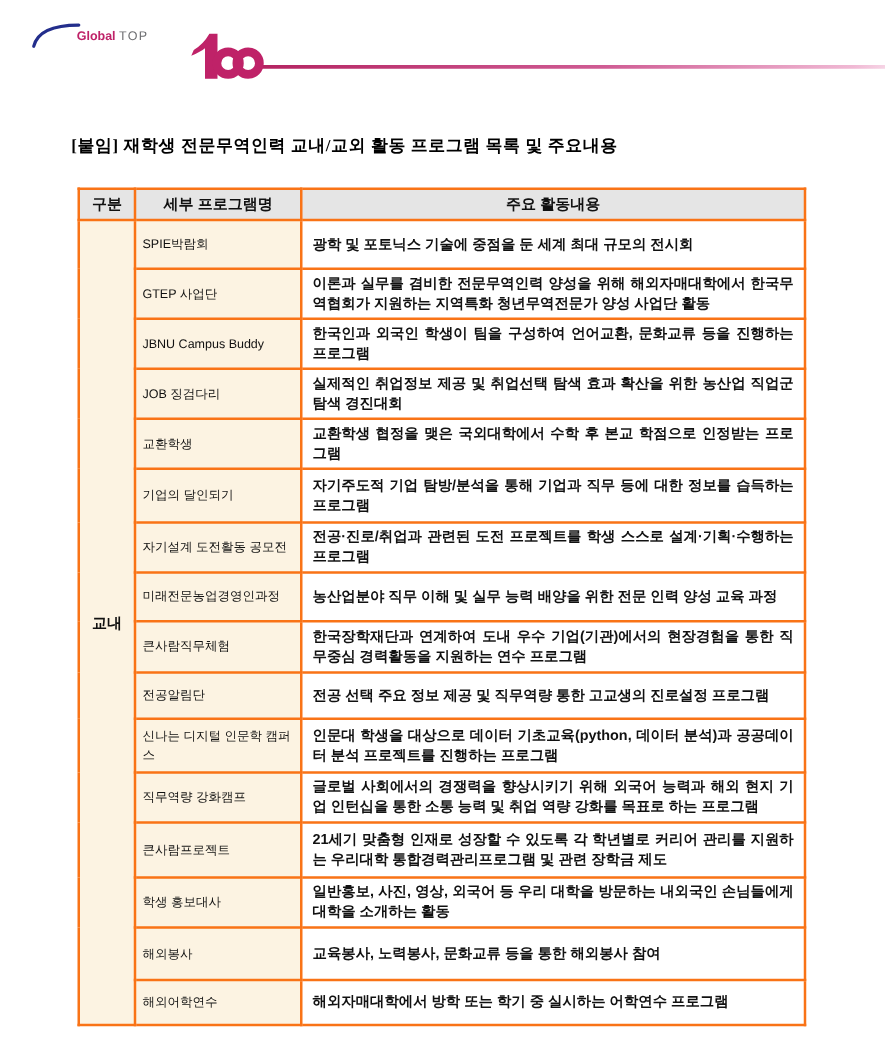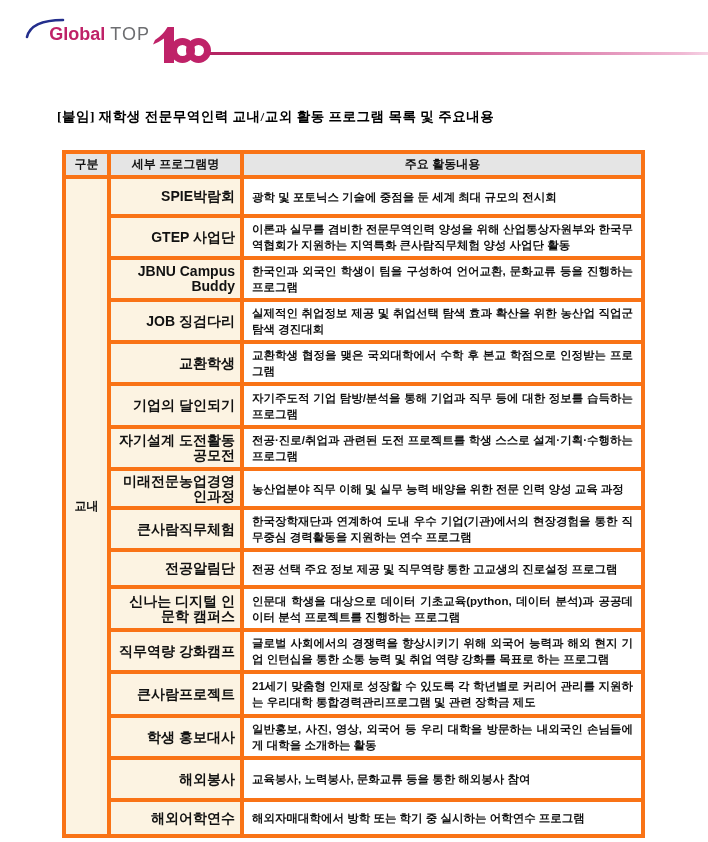--- a/index.html
+++ b/index.html
@@ -17,37 +17,37 @@
     font-family:"Liberation Sans","DejaVu Sans",sans-serif;color:var(--ink);
     overflow:hidden;
   }
   
   .logo-wrap{position:absolute;left:30px;top:24px;width:120px;}
   .swoosh{position:absolute;left:-5px;top:-7px;}
   .logo-line1{font-size:16px;font-weight:800;color:var(--accent-blue);
     letter-spacing:-0.5px;white-space:nowrap;}
   .logo-line1 .particle{font-size:10px;font-weight:600;}
   .logo-line1 .mid{font-size:12px;font-weight:700;}
-  .logo-line2{text-align:right;font-size:18px;margin-top:0px;white-space:nowrap;}
+  .logo-line2{text-align:center;font-size:10px;margin-top:0px;white-space:nowrap;}
   .logo-line2 .global{color:var(--accent-magenta);font-weight:800;}
   .logo-line2 .top{color:var(--logo-gray);font-weight:500;letter-spacing:1px;}
   .logo-num{position:absolute;left:146px;top:26px;}
   .header-rule{position:absolute;left:206px;top:52px;width:502px;height:2.5px;
     background:linear-gradient(to right,#b42361,#cf5b93 55%,#f0b9d4 95%,#f6d4e5);}
   
   .doc-title{position:absolute;left:57px;top:108px;font-size:13.5px;font-weight:800;
     font-family:"Liberation Serif","DejaVu Serif",serif;letter-spacing:0.5px;color:#000;}
   
   table.programs{position:absolute;left:62px;top:150px;width:583px;
     border-collapse:collapse;table-layout:fixed;border:2px solid #000;}
-  .programs th,.programs td{border:4px solid #f97316;vertical-align:middle;}
+  .programs th,.programs td{border:2px solid #f97316;vertical-align:middle;}
   .programs th{background:var(--header-bg);height:25px;font-size:12px;font-weight:700;
     text-align:center;padding:2px;}
   td.cat{background:var(--cream);font-weight:700;font-size:12px;text-align:center;}
-  td.pname{background:var(--cream);text-align:right;font-size:14px;font-weight:700;
+  td.pname{background:var(--cream);text-align:left;font-size:10px;font-weight:400;
     padding:2px 5px;line-height:15px;}
   td.pdesc{font-size:11.5px;font-weight:600;padding:3px 8px;line-height:16px;
     text-align:justify;}
 </style>
 </head>
 <body>
 
 <div>
 
   <div class="header-rule"></div>
@@ -88,21 +88,21 @@
       </tr>
     </thead>
     <tbody>
         <tr style="height: 39px;">
           <td class="cat" rowspan="16">교내</td>
           <td class="pname">SPIE박람회</td>
           <td class="pdesc">광학 및 포토닉스 기술에 중점을 둔 세계 최대 규모의 전시회</td>
         </tr>
         <tr style="height: 39px;">
           <td class="pname">GTEP 사업단</td>
-          <td class="pdesc">이론과 실무를 겸비한 전문무역인력 양성을 위해 산업통상자원부와 한국무역협회가 지원하는 지역특화 큰사람직무체험 양성 사업단 활동</td>
+          <td class="pdesc">이론과 실무를 겸비한 전문무역인력 양성을 위해 해외자매대학에서 한국무역협회가 지원하는 지역특화 청년무역전문가 양성 사업단 활동</td>
         </tr>
         <tr style="height: 40px;">
           <td class="pname">JBNU Campus Buddy</td>
           <td class="pdesc">한국인과 외국인 학생이 팀을 구성하여 언어교환, 문화교류 등을 진행하는 프로그램</td>
         </tr>
         <tr style="height: 39px;">
           <td class="pname">JOB 징검다리</td>
           <td class="pdesc">실제적인 취업정보 제공 및 취업선택 탐색 효과 확산을 위한 농산업 직업군 탐색 경진대회</td>
         </tr>
         <tr style="height: 36px;">

